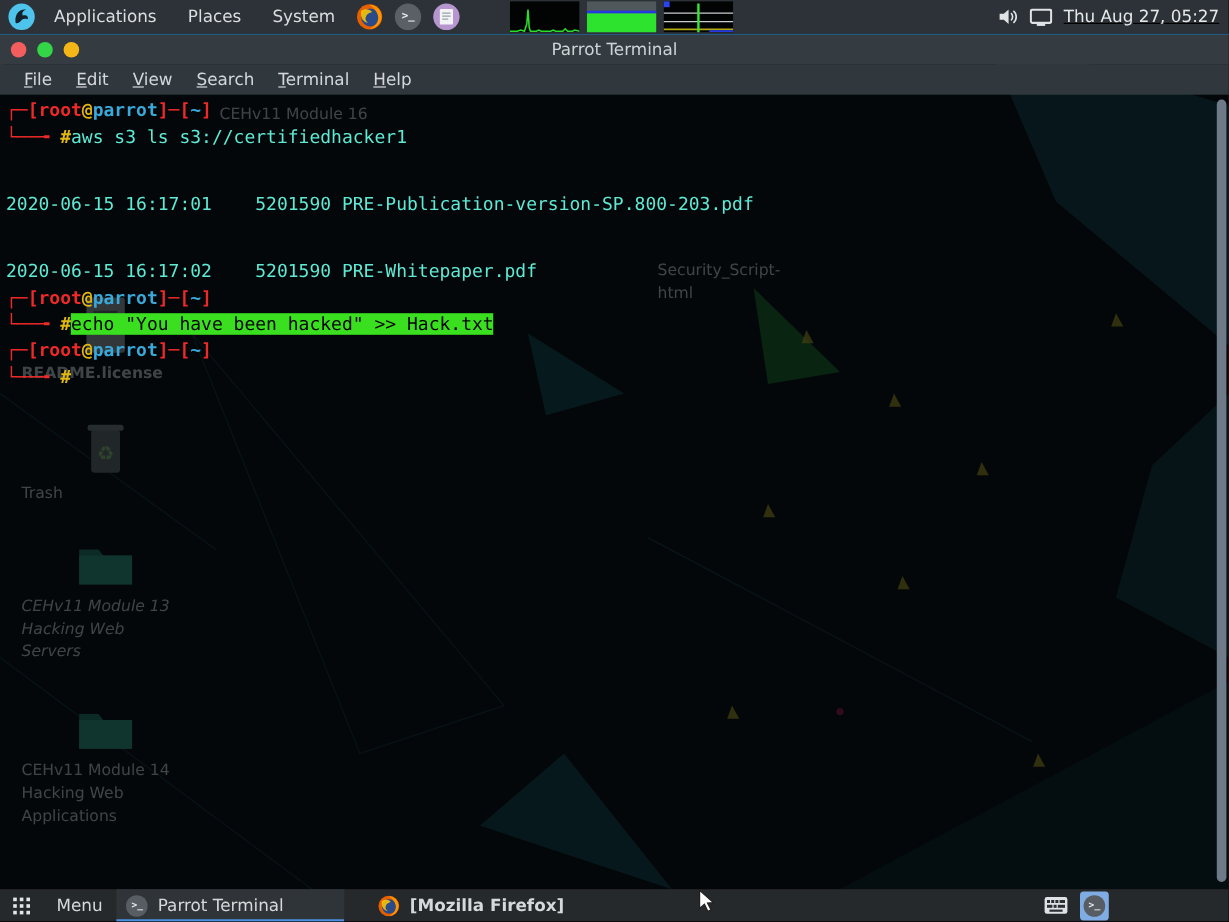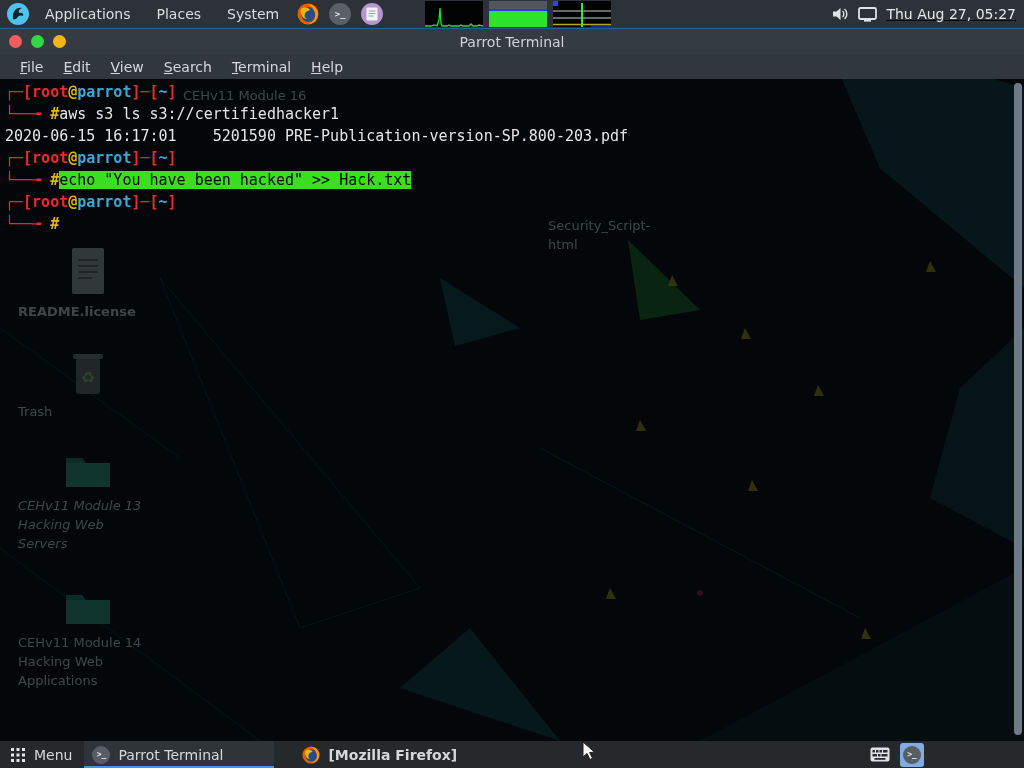--- a/index.html
+++ b/index.html
@@ -41,33 +41,33 @@
   .menu-item::first-letter{ text-decoration:underline; }
   .term-body{
     position:relative; height:662px; background:rgba(3,7,9,0.65);
     font-family:"DejaVu Sans Mono","Liberation Mono",monospace;
     font-size:15px; line-height:22px; padding:2px 14px 0 5px;
   }
   .tline{ white-space:pre; }
   .c-red{ color:#ef2929; font-weight:bold; }
   .c-yel{ color:#e0b613; font-weight:bold; }
   .c-cyan{ color:#3aa8d8; font-weight:bold; }
-  .c-grn{ color:#e5e5e5; }
+  .c-grn{ color:#5eead4;margin-top:34px; }
   .sel{ background:#3ae01f; color:#000; }
   .scrollbar{
     position:absolute; right:2px; top:4px; width:8px; height:652px;
     background:#6f7a88; border-radius:4px;
   }
 
   
   .taskbar{
     position:absolute; left:0; bottom:0; width:1024px; height:27px;
     background:#26292c; display:flex; align-items:center; z-index:40;
   }
-  .tb-menu{ display:flex; align-items:center; gap:8px; padding:0 12px 0 10px; height:27px; color:#d6d9da; font-size:14px; }
+  .tb-menu{ display:flex; align-items:center; gap:21px; padding:0 12px 0 10px; height:27px; color:#d6d9da; font-size:14px; }
   .task{ display:flex; align-items:center; gap:8px; height:27px; width:190px; padding:0 8px; color:#d6d9da; font-size:14px; }
   .task.active{ background:#2f3438; box-shadow:inset 0 -2px 0 #4a8fe2; }
   .task .tlabel{ white-space:nowrap; overflow:hidden; }
   .tb-right{ margin-left:auto; display:flex; align-items:center; gap:10px; padding-right:100px; }
   .tb-active-icon{ width:24px; height:24px; border-radius:3px; background:#7fade3; display:flex; align-items:center; justify-content:center; }
   .circle-term{ width:18px; height:18px; border-radius:50%; background:#575d62; color:#e8eaeb; font-size:8px; font-weight:bold; display:flex; align-items:center; justify-content:center; font-family:"DejaVu Sans Mono",monospace; }
 
   .cursor{ position:absolute; left:581px; top:741px; z-index:60; }
 </style>
 </head>
@@ -168,20 +168,21 @@
     <span class="menu-item">View</span>
     <span class="menu-item">Search</span>
     <span class="menu-item">Terminal</span>
     <span class="menu-item">Help</span>
   </div>
 
   <div class="term-body">
     <div class="tline"><span class="c-red">┌─[</span><span class="c-red">root</span><span class="c-yel">@</span><span class="c-cyan">parrot</span><span class="c-red">]─[</span><span class="c-cyan">~</span><span class="c-red">]</span></div>
     <div class="tline"><span class="c-red">└──╼ </span><span class="c-yel">#</span><span class="c-grn">aws s3 ls s3://certifiedhacker1</span></div>
     <div class="tline c-grn">2020-06-15 16:17:01    5201590 PRE-Publication-version-SP.800-203.pdf</div>
+    <div class="tline c-grn">2020-06-15 16:17:02    5201590 PRE-Whitepaper.pdf</div>
     <div class="tline"><span class="c-red">┌─[</span><span class="c-red">root</span><span class="c-yel">@</span><span class="c-cyan">parrot</span><span class="c-red">]─[</span><span class="c-cyan">~</span><span class="c-red">]</span></div>
     <div class="tline"><span class="c-red">└──╼ </span><span class="c-yel">#</span><span class="sel">echo "You have been hacked" &gt;&gt; Hack.txt</span></div>
     <div class="tline"><span class="c-red">┌─[</span><span class="c-red">root</span><span class="c-yel">@</span><span class="c-cyan">parrot</span><span class="c-red">]─[</span><span class="c-cyan">~</span><span class="c-red">]</span></div>
     <div class="tline"><span class="c-red">└──╼ </span><span class="c-yel">#</span></div>
     <div class="scrollbar"></div>
   </div>
 </div>
 
 <div class="top-panel">
   <div class="tp-left">

